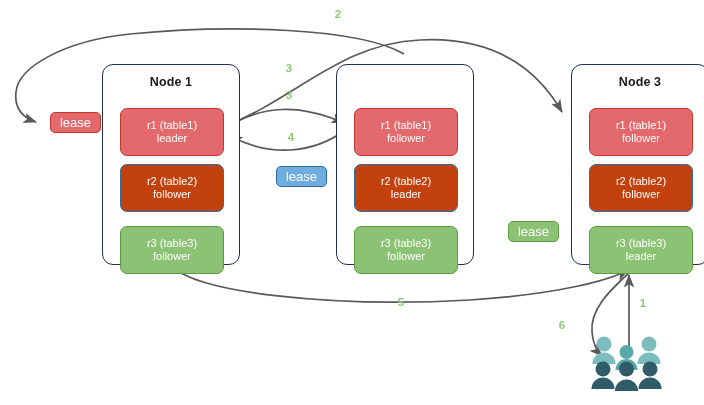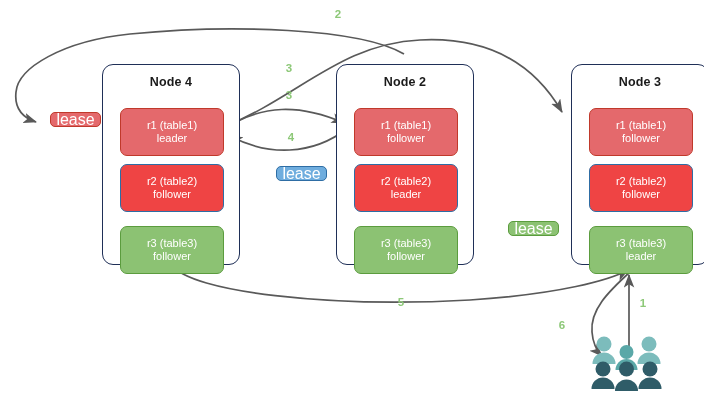--- a/index.html
+++ b/index.html
@@ -56,37 +56,37 @@
     flex-direction: column;
     align-items: center;
     justify-content: center;
     color: #ffffff;
     font-size: 11px;
     line-height: 13.5px;
     text-align: center;
   }
   .replica .l1, .replica .l2 { display: block; }
   .rep-red   { background: #e4696c; border: 1.3px solid #c0392b; }
-  .rep-blue  { background: #ef4444; border: 1.3px solid #2e6da4; }
+  .rep-blue  { background: #c2410c; border: 1.3px solid #2e6da4; }
   .rep-green { background: #8cc273; border: 1.3px solid #5b9c3e; }
 
   .r1 { top: 43px; }
   .r2 { top: 99px; }
   .r3 { top: 161px; }
 
   
   .lease {
     position: absolute;
     box-sizing: border-box;
-    height: 15px;
+    height: 21px;
     border-radius: 5px;
     display: flex;
     align-items: center;
     justify-content: center;
-    font-size: 16px;
+    font-size: 13px;
     color: #ffffff;
   }
   .lease-red   { background: #e4696c; border: 1.3px solid #c0392b; }
   .lease-blue  { background: #6fadde; border: 1.3px solid #2e6da4; }
   .lease-green { background: #8cc273; border: 1.3px solid #5b9c3e; }
 
   
   .step {
     position: absolute;
     font-size: 11.5px;
@@ -126,38 +126,37 @@
     <path d="M 348,128 C 312,156 268,156 230,136" fill="none" stroke="#595959" stroke-width="1.7" marker-end="url(#arrowhead)"></path>
 
     <path d="M 172,265 C 190,292 330,308 470,300 C 560,294 610,280 628,270" fill="none" stroke="#595959" stroke-width="1.7" marker-end="url(#arrowhead)"></path>
 
     <path d="M 629,346 L 629,275" fill="none" stroke="#595959" stroke-width="1.7" marker-end="url(#arrowhead)"></path>
 
     <path d="M 630,272 C 608,292 590,310 592,332 C 593,346 598,352 602,356" fill="none" stroke="#595959" stroke-width="1.7" marker-end="url(#arrowhead)"></path>
   </svg>
 
   <div class="node" id="node-1" style="left:102px; top:64px; width:138px; height:201px;">
-    <div class="node-title">Node 4</div>
+    <div class="node-title">Node 1</div>
 
     <div class="replica rep-red r1">
       <span class="l1">r1 (table1)</span>
       <span class="l2">leader</span>
     </div>
     <div class="replica rep-blue r2">
       <span class="l1">r2 (table2)</span>
       <span class="l2">follower</span>
     </div>
     <div class="replica rep-green r3">
       <span class="l1">r3 (table3)</span>
       <span class="l2">follower</span>
     </div>
   </div>
 
   <div class="node" id="node-2" style="left:336px; top:64px; width:138px; height:201px;">
-    <div class="node-title">Node 2</div>
 
     <div class="replica rep-red r1">
       <span class="l1">r1 (table1)</span>
       <span class="l2">follower</span>
     </div>
     <div class="replica rep-blue r2">
       <span class="l1">r2 (table2)</span>
       <span class="l2">leader</span>
     </div>
     <div class="replica rep-green r3">

